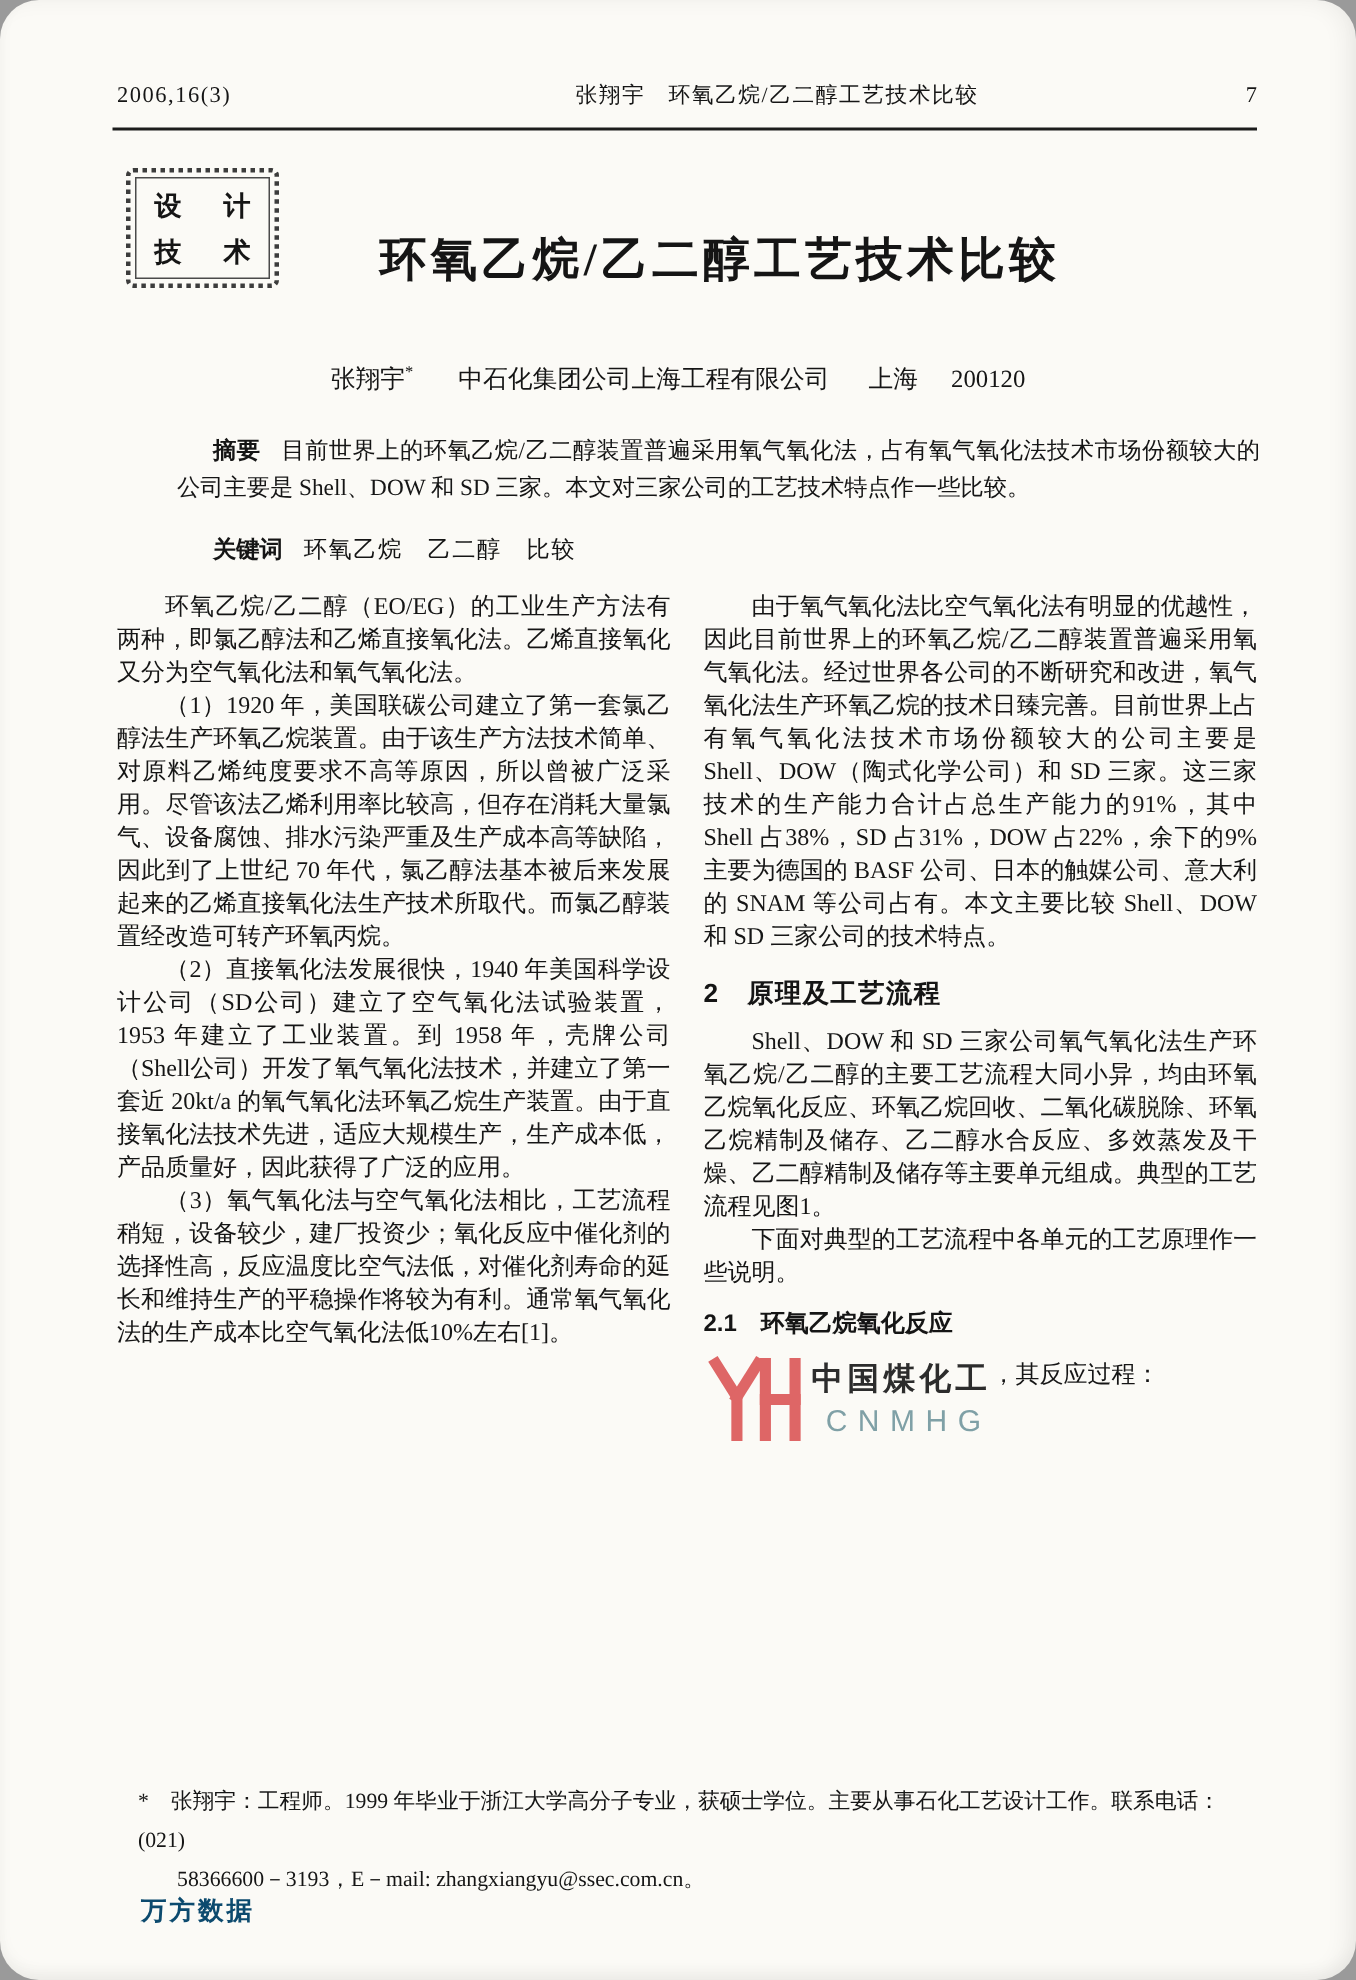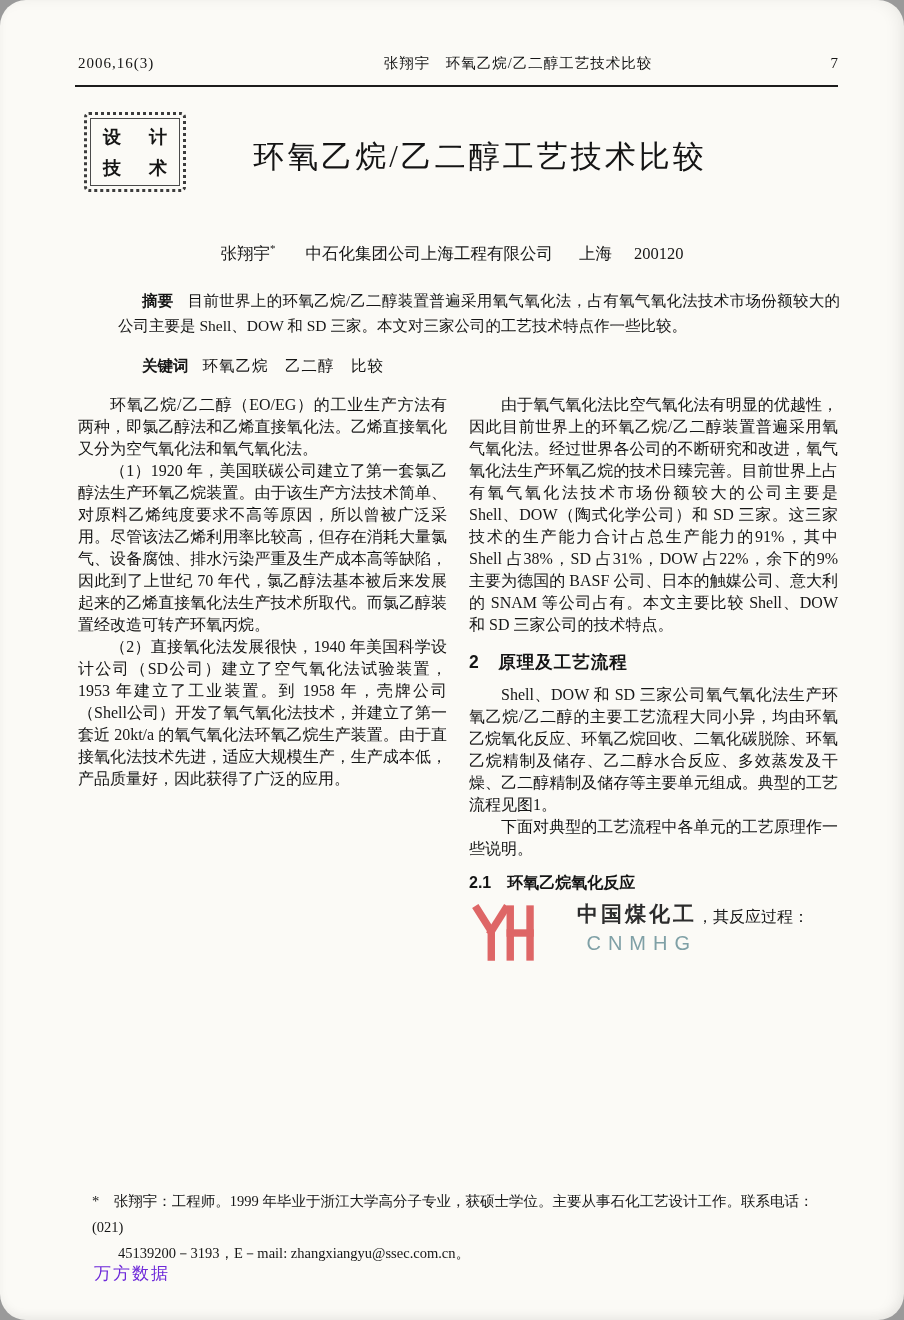--- a/index.html
+++ b/index.html
@@ -25,22 +25,22 @@
     position:absolute; top:112px; left:84px; width:102px; height:80px;
     border:3px dotted #3c3c3c; border-radius:5px; background:#fbfaf6;
     outline:1.5px solid #4a4a4a; outline-offset:-7px;
     display:flex; flex-direction:column; align-items:center; justify-content:center; gap:7px;
     font-family:"Liberation Sans","DejaVu Sans",sans-serif; font-weight:700; font-size:18px;
   }
   .badge .row { width:64px; display:flex; justify-content:space-between; }
 
   
   .title {
-    position:absolute; top:136px; left:200px; width:560px; text-align:center;
-    font-size:31px; font-weight:400; letter-spacing:3px;
+    position:absolute; top:152px; left:200px; width:560px; text-align:center;
+    font-size:31px; font-weight:700; letter-spacing:3px;
   }
   .byline { position:absolute; top:242px; left:80px; width:744px; text-align:center; font-size:16.5px; }
   .byline sup { font-size:11px; }
   .byline .affil { margin-left:30px; }
   .byline .city { margin-left:26px; }
   .byline .post { margin-left:22px; }
 
   
   .abstract {
     position:absolute; top:288px; left:118px; width:722px;
@@ -60,33 +60,33 @@
     font-family:"Liberation Sans","DejaVu Sans",sans-serif; font-weight:700;
     font-size:17.5px; margin:15px 0 11px; text-indent:0; letter-spacing:1px;
   }
   .sub-h {
     font-family:"Liberation Sans","DejaVu Sans",sans-serif; font-weight:700;
     font-size:16px; margin:12px 0 9px; text-indent:0;
   }
 
   
   .wm-row { display:flex; align-items:flex-start; margin-top:4px; }
-  .watermark { display:flex; background:#fbfaf6;gap:36px; }
+  .watermark { display:flex; align-items:center; background:#fbfaf6; }
   .wm-logo { width:66px; height:60px; flex:0 0 auto; }
   .wm-right { margin-left:6px; display:flex; flex-direction:column; align-items:flex-end; }
   .wm-name { font-size:21px; font-weight:600; letter-spacing:3px; color:#2c2c2c; white-space:nowrap; }
   .wm-sub { margin-top:7px; font-size:20px; letter-spacing:7px; color:#7fa0a6;
             font-family:"Liberation Sans","DejaVu Sans",sans-serif; }
   .wm-tail { padding-top:3px; white-space:nowrap; }
 
   
   .footnote { position:absolute; top:1188px; left:92px; width:748px; font-size:14.5px; line-height:26px; }
   .footnote .l2 { padding-left:26px; }
-  .brand { position:absolute; top:1262px; left:94px; font-size:17px; font-weight:400;
-           letter-spacing:2px; color:#6d28d9; }
+  .brand { position:absolute; top:1262px; left:94px; font-size:17px; font-weight:700;
+           letter-spacing:2px; color:#0c4a6e; }
 </style>
 </head>
 <body>
 
 <div class="page">
 
   <div class="header">
     <span class="issue">2006,16(3)</span>
     <span class="running">张翔宇　环氧乙烷/乙二醇工艺技术比较</span>
     <span class="pageno">7</span>
@@ -113,20 +113,21 @@
   <p class="abstract"><span class="lbl">摘要</span><span>目前世界上的环氧乙烷/乙二醇装置普遍采用氧气氧化法，占有氧气氧化法技术市场份额较大的公司主要是 Shell、DOW 和 SD 三家。本文对三家公司的工艺技术特点作一些比较。</span></p>
 
   <p class="keywords"><span class="lbl">关键词</span><span class="kw">环氧乙烷　乙二醇　比较</span></p>
 
   <div class="columns">
 
     <div class="col">
       <p>环氧乙烷/乙二醇（EO/EG）的工业生产方法有两种，即氯乙醇法和乙烯直接氧化法。乙烯直接氧化又分为空气氧化法和氧气氧化法。</p>
       <p>（1）1920 年，美国联碳公司建立了第一套氯乙醇法生产环氧乙烷装置。由于该生产方法技术简单、对原料乙烯纯度要求不高等原因，所以曾被广泛采用。尽管该法乙烯利用率比较高，但存在消耗大量氯气、设备腐蚀、排水污染严重及生产成本高等缺陷，因此到了上世纪 70 年代，氯乙醇法基本被后来发展起来的乙烯直接氧化法生产技术所取代。而氯乙醇装置经改造可转产环氧丙烷。</p>
       <p>（2）直接氧化法发展很快，1940 年美国科学设计公司（SD公司）建立了空气氧化法试验装置，1953 年建立了工业装置。到 1958 年，壳牌公司（Shell公司）开发了氧气氧化法技术，并建立了第一套近 20kt/a 的氧气氧化法环氧乙烷生产装置。由于直接氧化法技术先进，适应大规模生产，生产成本低，产品质量好，因此获得了广泛的应用。</p>
+      <p>（3）氧气氧化法与空气氧化法相比，工艺流程稍短，设备较少，建厂投资少；氧化反应中催化剂的选择性高，反应温度比空气法低，对催化剂寿命的延长和维持生产的平稳操作将较为有利。通常氧气氧化法的生产成本比空气氧化法低10%左右[1]。</p>
     </div>
 
     <div class="col">
       <p>由于氧气氧化法比空气氧化法有明显的优越性，因此目前世界上的环氧乙烷/乙二醇装置普遍采用氧气氧化法。经过世界各公司的不断研究和改进，氧气氧化法生产环氧乙烷的技术日臻完善。目前世界上占有氧气氧化法技术市场份额较大的公司主要是 Shell、DOW（陶式化学公司）和 SD 三家。这三家技术的生产能力合计占总生产能力的91%，其中 Shell 占38%，SD 占31%，DOW 占22%，余下的9%主要为德国的 BASF 公司、日本的触媒公司、意大利的 SNAM 等公司占有。本文主要比较 Shell、DOW 和 SD 三家公司的技术特点。</p>
       <h2 class="sec-h">2　原理及工艺流程</h2>
       <p>Shell、DOW 和 SD 三家公司氧气氧化法生产环氧乙烷/乙二醇的主要工艺流程大同小异，均由环氧乙烷氧化反应、环氧乙烷回收、二氧化碳脱除、环氧乙烷精制及储存、乙二醇水合反应、多效蒸发及干燥、乙二醇精制及储存等主要单元组成。典型的工艺流程见图1。</p>
       <p>下面对典型的工艺流程中各单元的工艺原理作一些说明。</p>
       <h3 class="sub-h">2.1　环氧乙烷氧化反应</h3>
 
       <div class="wm-row">
@@ -146,18 +147,18 @@
           </div>
         </div>
         <span class="wm-tail">，其反应过程：</span>
       </div>
     </div>
 
   </div>
 
   <div class="footnote">
     <div class="l1">*　张翔宇：工程师。1999 年毕业于浙江大学高分子专业，获硕士学位。主要从事石化工艺设计工作。联系电话： (021)</div>
-    <div class="l2">45139200－3193，E－mail: zhangxiangyu@ssec.com.cn。</div>
+    <div class="l2">58366600－3193，E－mail: zhangxiangyu@ssec.com.cn。</div>
   </div>
 
   <div class="brand">万方数据</div>
 
 </div>
 
 </body></html>

